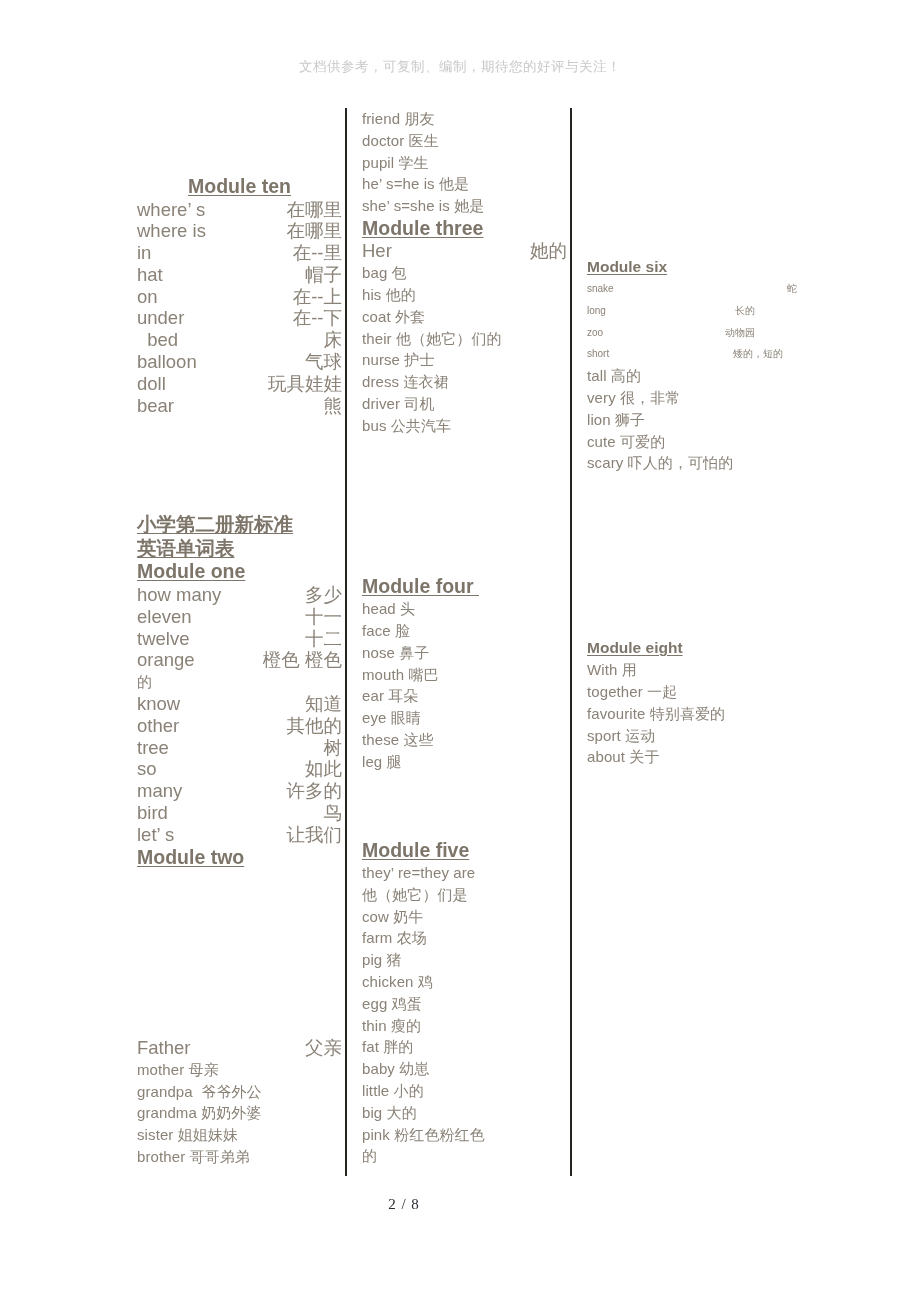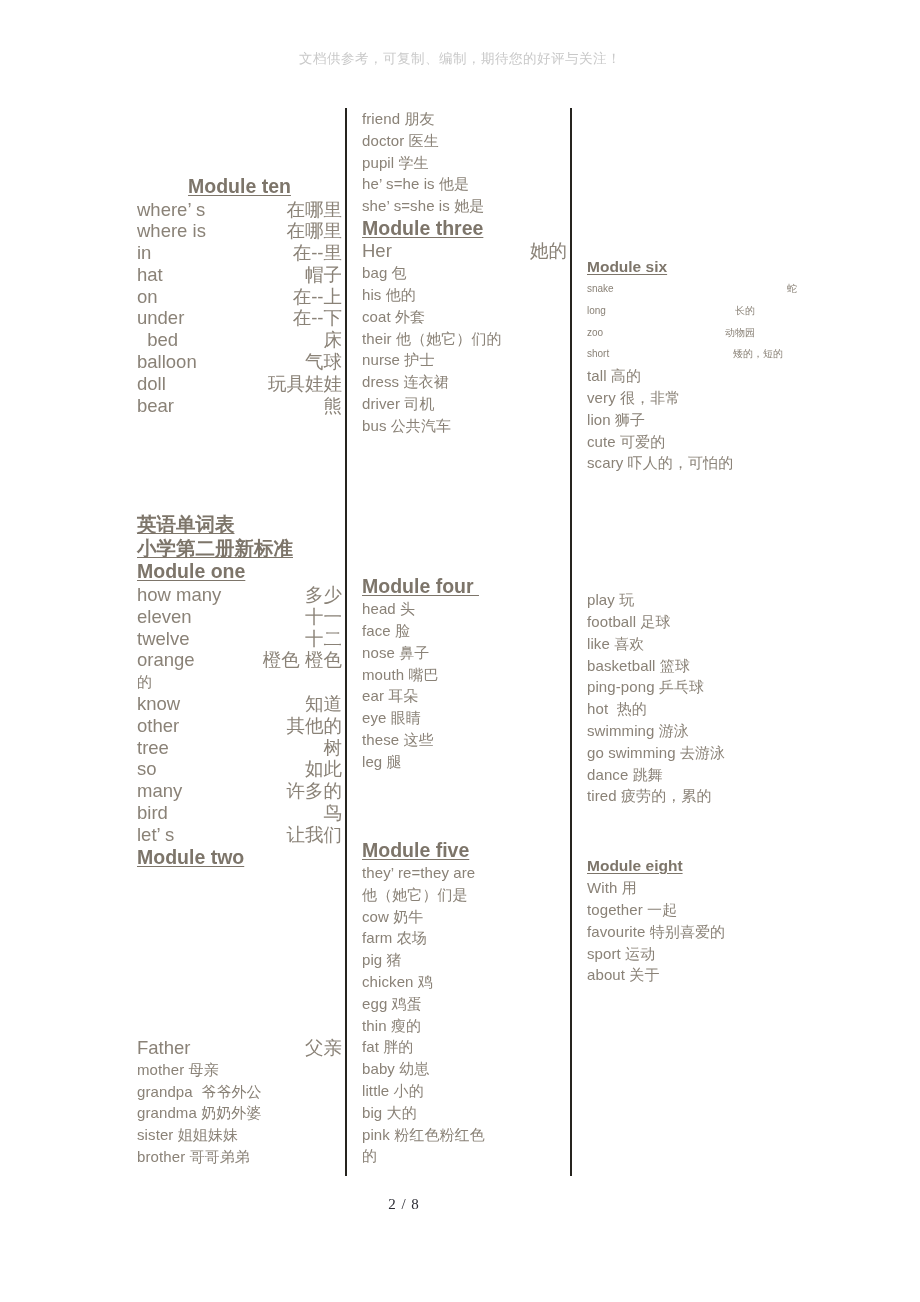--- a/index.html
+++ b/index.html
@@ -16,21 +16,21 @@
   }
   .page {
     position: relative;
     width: 920px;
     height: 1302px;
   }
 
   
   .doc-header {
     position: absolute;
-    top: 50px;
+    top: 58px;
     left: 0;
     width: 920px;
     text-align: center;
     font-family: "DejaVu Sans", sans-serif;
     font-size: 13.5px;
     letter-spacing: 0.5px;
     color: #c9c9c9;
     white-space: nowrap;
   }
 
@@ -182,22 +182,22 @@
         <span class="cn">玩具娃娃</span>
       </div>
       <div class="row2">
         <span class="en">bear</span>
         <span class="cn">熊</span>
       </div>
     </div>
 
     <div class="spacer" style="height:97px"></div>
 
+    <div class="title-line">小学第二册新标准</div>
     <div class="title-line">英语单词表</div>
-    <div class="title-line">小学第二册新标准</div>
 
     <div class="mod-head">Module one</div>
 
     <div>
       <div class="row2">
         <span class="en">how many</span>
         <span class="cn">多少</span>
       </div>
       <div class="row2">
         <span class="en">eleven</span>
@@ -349,32 +349,20 @@
       <div class="entry">tall 高的</div>
       <div class="entry">very 很，非常</div>
       <div class="entry">lion 狮子</div>
       <div class="entry">cute 可爱的</div>
       <div class="entry">scary 吓人的，可怕的</div>
     </div>
 
     <div class="spacer" style="height:115px"></div>
 
 
-    <div>
-      <div class="entry">play 玩</div>
-      <div class="entry">football 足球</div>
-      <div class="entry">like 喜欢</div>
-      <div class="entry">basketball 篮球</div>
-      <div class="entry">ping-pong 乒乓球</div>
-      <div class="entry">hot  热的</div>
-      <div class="entry">swimming 游泳</div>
-      <div class="entry">go swimming 去游泳</div>
-      <div class="entry">dance 跳舞</div>
-      <div class="entry">tired 疲劳的，累的</div>
-    </div>
 
     <div class="spacer" style="height:47px"></div>
 
     <div class="mod-head">Module eight</div>
 
     <div>
       <div class="entry">With 用</div>
       <div class="entry">together 一起</div>
       <div class="entry">favourite 特别喜爱的</div>
       <div class="entry">sport 运动</div>

